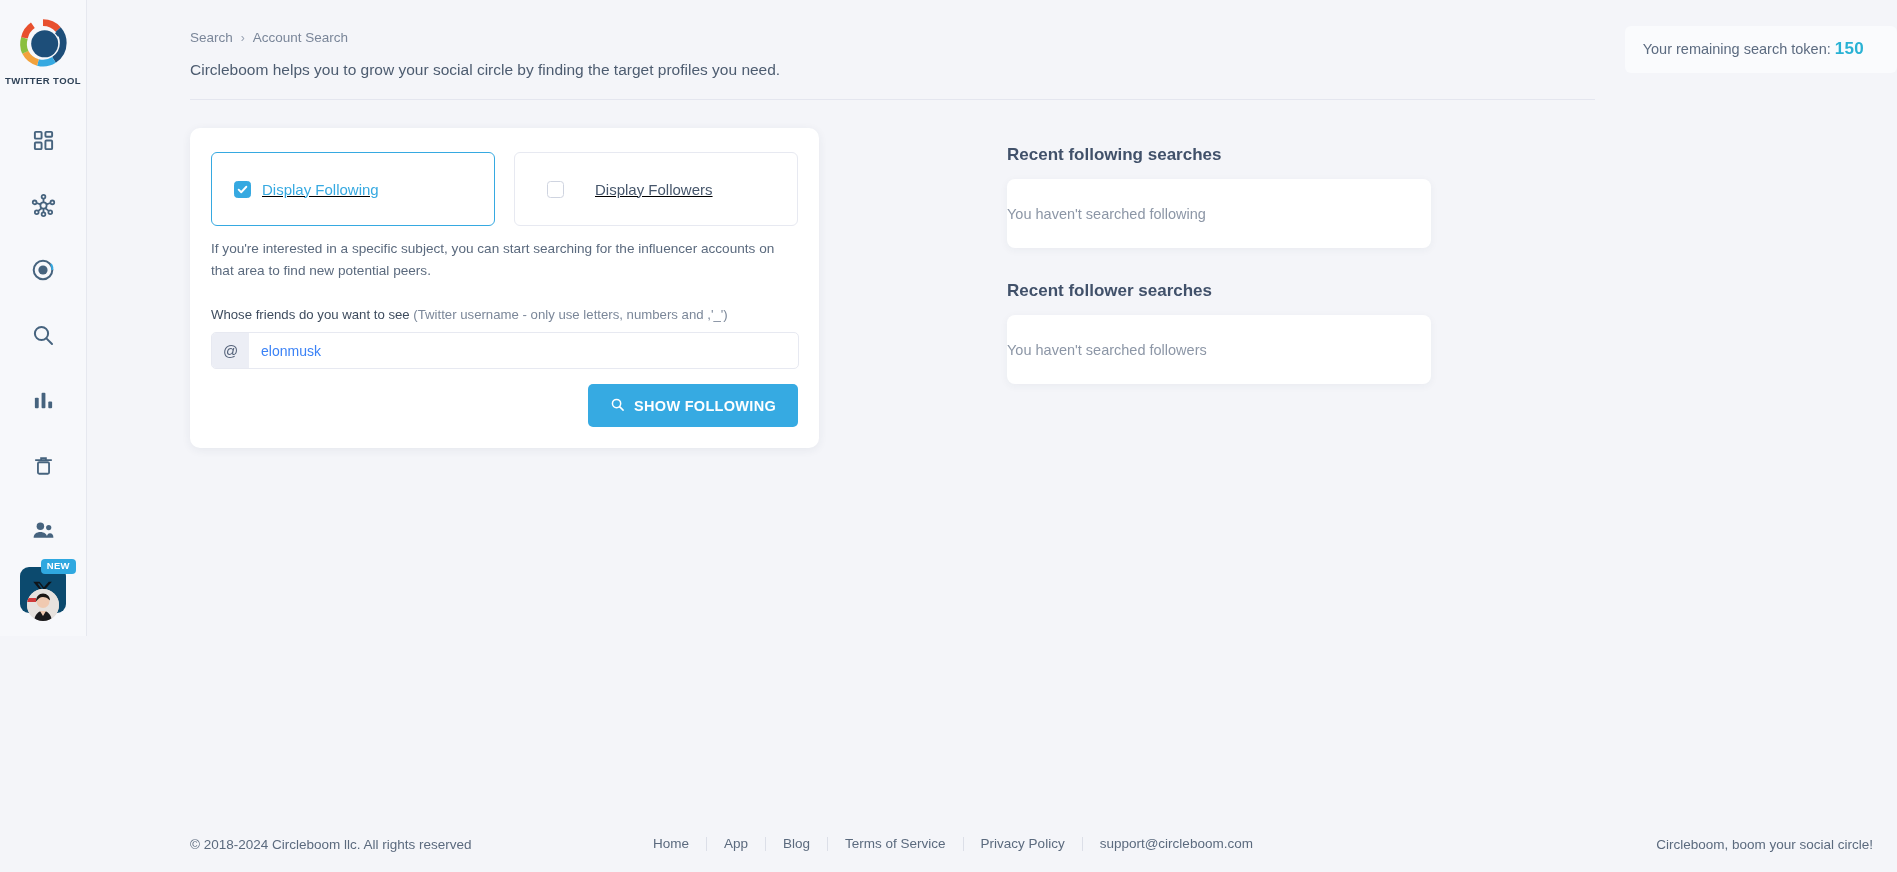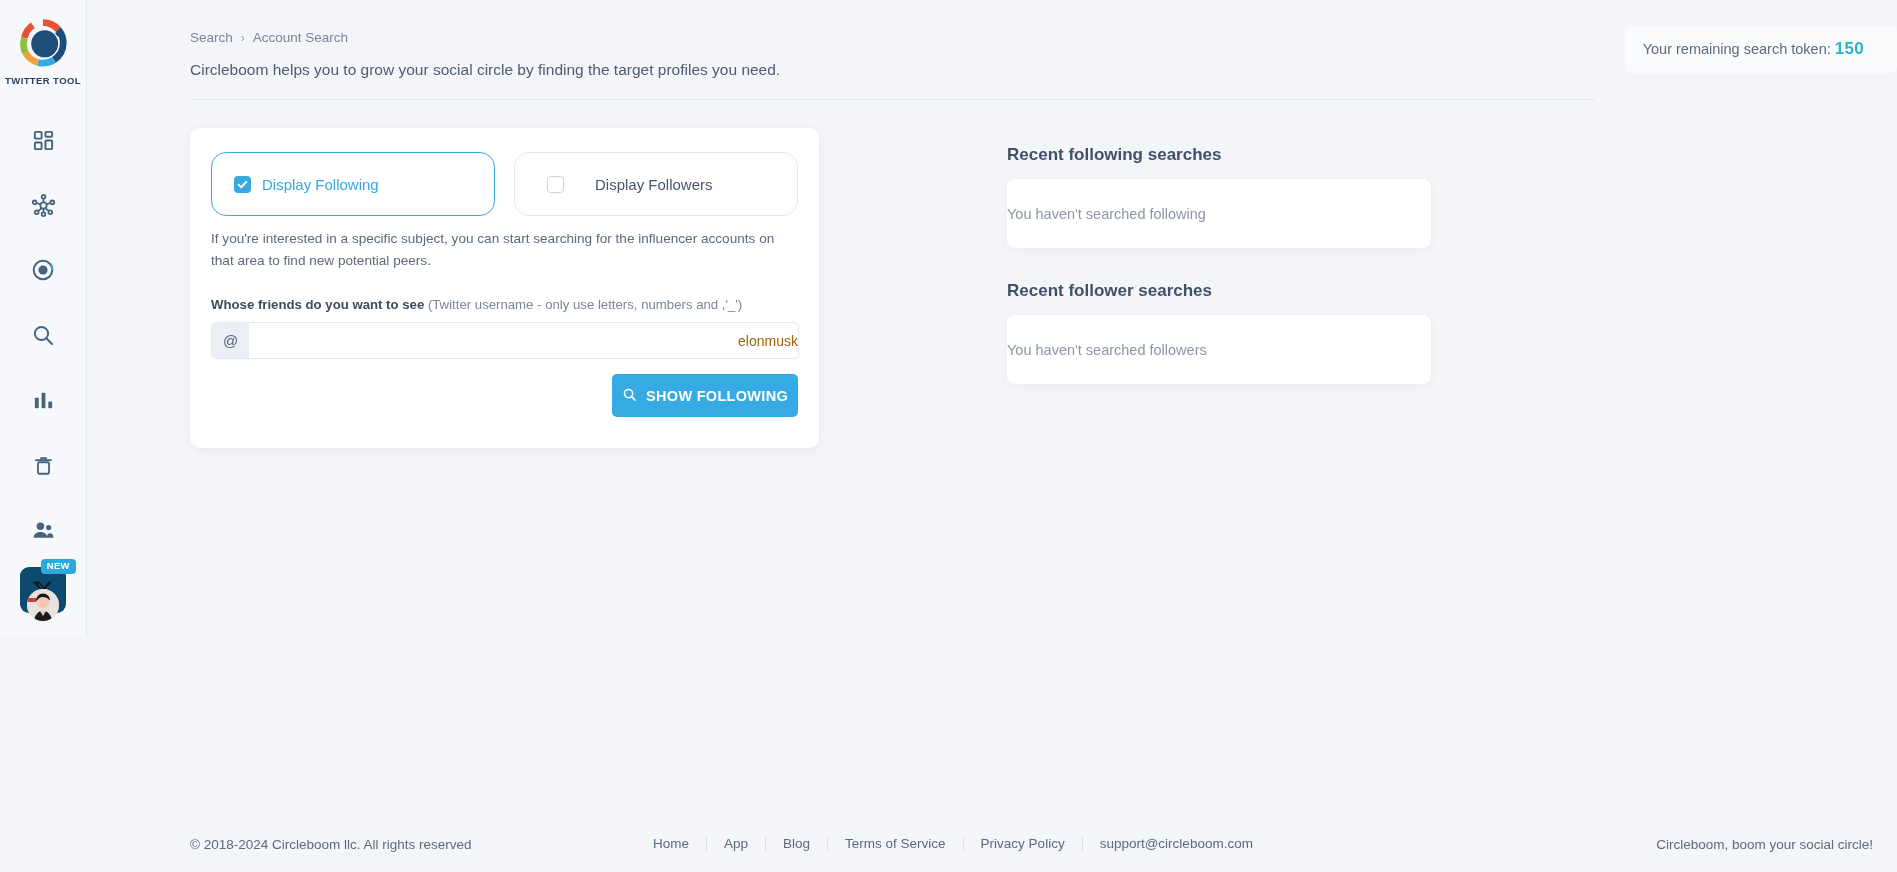--- a/index.html
+++ b/index.html
@@ -82,24 +82,24 @@
 
   
   .card {
     position: absolute; top: 128px; left: 103px;
     width: 629px; height: 320px;
     background: #ffffff; border-radius: 10px;
     box-shadow: 0 2px 10px rgba(40,55,80,.07);
   }
   .choices { display: flex; gap: 19px; padding: 24px 21px 0; }
   .choice {
-    width: 284px; height: 64px;
-    border: 1px solid #e7e9f1; border-radius: 15px;
+    width: 284px; height: 74px;
+    border: 1px solid #e7e9f1; border-radius: 6px;
     display: flex; align-items: center; padding-left: 22px;
-    cursor: pointer; background: #fff;
+    cursor: pointer; background: #fff; text-decoration: underline;
   }
   .choice.active { border-color: #36a9e1; }
   .cb {
     width: 17px; height: 17px; border-radius: 3.5px;
     border: 1px solid #cfd4e0; background: #fff;
     flex: 0 0 17px; margin-right: 11px;
     display: flex; align-items: center; justify-content: center;
   }
   .choice.active .cb { background: #36a9e1; border-color: #36a9e1; }
   .cb .tick { display: none; }
@@ -108,45 +108,44 @@
   .choice.active .choice-label { color: #36a9e1; }
   .choice2 { padding-left: 32px; gap: 20px; }
 
   .hint {
     margin: 12px 21px 0; width: 566px;
     font-size: 13.6px; line-height: 21.5px; color: #5b6a7e;
   }
   .field-label {
     margin: 26px 21px 0; font-size: 13.2px; color: #7b8799;
   }
-  .field-label b { color: #3e4c5e; font-weight: 700; font-size: 13.2px; }
+  .field-label b { color: #3e4c5e; font-weight: 400; font-size: 13.2px; }
 
   .input-row {
     margin: 10px 21px 0; width: 588px; height: 37px;
     border: 1px solid #e7e9f1; border-radius: 5px;
     display: flex; align-items: stretch; overflow: hidden; background:#fff;
   }
   .at-prefix {
     width: 37px; background: #eceef5; color: #55637a;
     display: flex; align-items: center; justify-content: center;
     font-size: 15px;
   }
   .uname {
     flex: 1; border: none; outline: none; padding-left: 12px;
     font-family: "Liberation Sans", sans-serif;
-    font-size: 14px; color: #a16207; background: transparent;
+    font-size: 14px; color: #3b82f6; background: transparent;
     text-decoration: underline wavy #e74c3c;
     text-underline-offset: 3px;
-    text-align: right;
   }
 
   .btn-row { display:flex; justify-content: flex-end; padding: 15px 21px 0; }
   .btn-primary {
     background: #36aae2; border: none; color: #fff; cursor: pointer;
-    height: 43px; padding: 0 10px; border-radius: 5px;
+    height: 43px; padding: 0 22px; border-radius: 5px;
     font-family: "Liberation Sans", sans-serif;
     font-size: 14.5px; font-weight: 700; letter-spacing: .3px;
     display: flex; align-items: center; gap: 9px;
   }
 
   
   .right { position: absolute; top: 145px; left: 920px; width: 424px; }
   .sec-title { font-size: 17px; font-weight: 700; color: #41516a; }
   .empty-box {
     margin-top: 14px; height: 69px;

